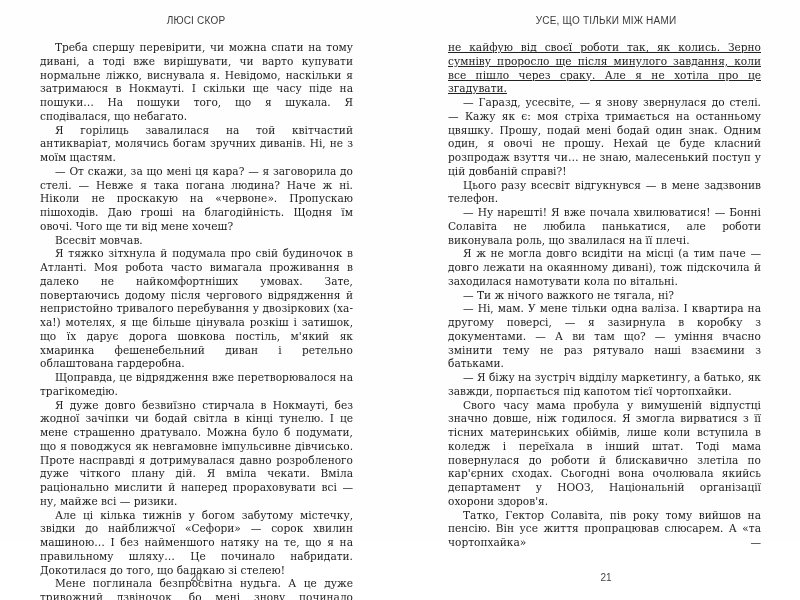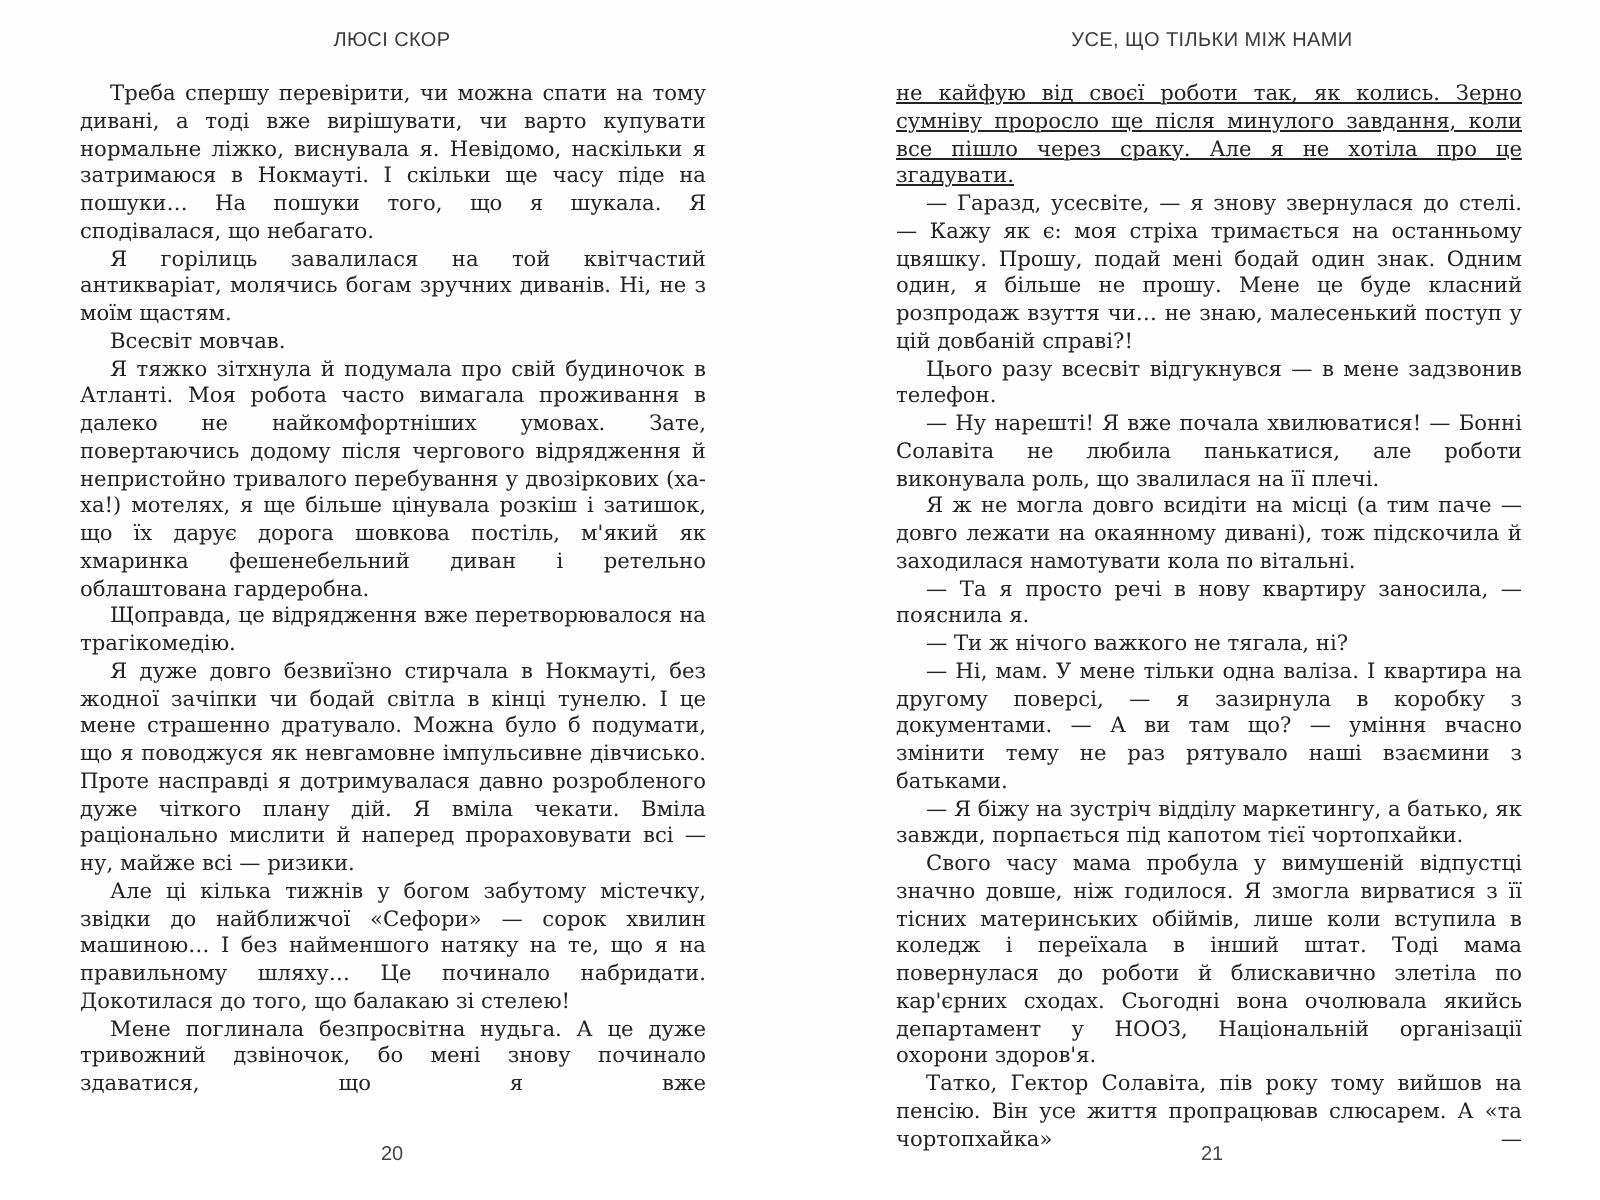--- a/index.html
+++ b/index.html
@@ -34,39 +34,39 @@
 </head>
 <body>
 
 <div class="spread">
 
   <div class="page left">
     <div class="running-head">ЛЮСІ СКОР</div>
     <div class="text">
       <p>Треба спершу перевірити, чи можна спати на тому дивані, а тоді вже вирішувати, чи варто купувати нормальне ліжко, виснувала я. Невідомо, наскільки я затримаюся в Нокмауті. І скільки ще часу піде на пошуки… На пошуки того, що я шукала. Я сподівалася, що небагато.</p>
       <p>Я горілиць завалилася на той квітчастий антикваріат, молячись богам зручних диванів. Ні, не з моїм щастям.</p>
+      <p>— От скажи, за що мені ця кара? — я заговорила до стелі. — Невже я така погана людина? Наче ж ні. Ніколи не проскакую на «червоне». Пропускаю пішоходів. Даю гроші на благодійність. Щодня їм овочі. Чого ще ти від мене хочеш?</p>
       <p>Всесвіт мовчав.</p>
       <p>Я тяжко зітхнула й подумала про свій будиночок в Атланті. Моя робота часто вимагала проживання в далеко не найкомфортніших умовах. Зате, повертаючись додому після чергового відрядження й непристойно тривалого перебування у двозіркових (ха-ха!) мотелях, я ще більше цінувала розкіш і затишок, що їх дарує дорога шовкова постіль, м'який як хмаринка фешенебельний диван і ретельно облаштована гардеробна.</p>
       <p>Щоправда, це відрядження вже перетворювалося на трагікомедію.</p>
       <p>Я дуже довго безвиїзно стирчала в Нокмауті, без жодної зачіпки чи бодай світла в кінці тунелю. І це мене страшенно дратувало. Можна було б подумати, що я поводжуся як невгамовне імпульсивне дівчисько. Проте насправді я дотримувалася давно розробленого дуже чіткого плану дій. Я вміла чекати. Вміла раціонально мислити й наперед прораховувати всі — ну, майже всі — ризики.</p>
       <p>Але ці кілька тижнів у богом забутому містечку, звідки до найближчої «Сефори» — сорок хвилин машиною… І без найменшого натяку на те, що я на правильному шляху… Це починало набридати. Докотилася до того, що балакаю зі стелею!</p>
       <p style="text-align-last: justify;">Мене поглинала безпросвітна нудьга. А це дуже тривожний дзвіночок, бо мені знову починало здаватися, що я вже</p>
     </div>
     <div class="folio">20</div>
   </div>
 
   <div class="page right">
     <div class="running-head">УСЕ, ЩО ТІЛЬКИ МІЖ НАМИ</div>
     <div class="text">
       <p class="noindent">не кайфую від своєї роботи так, як колись. Зерно сумніву проросло ще після минулого завдання, коли все пішло через сраку. Але я не хотіла про це згадувати.</p>
-      <p>— Гаразд, усесвіте, — я знову звернулася до стелі. — Кажу як є: моя стріха тримається на останньому цвяшку. Прошу, подай мені бодай один знак. Одним один, я більше не прошу. Мене це буде класний розпродаж взуття чи… не знаю, малесенький поступ у цій довбаній справі?!</p>
+      <p>— Гаразд, усесвіте, — я знову звернулася до стелі. — Кажу як є: моя стріха тримається на останньому цвяшку. Прошу, подай мені бодай один знак. Одним один, я овочі не прошу. Нехай це буде класний розпродаж взуття чи… не знаю, малесенький поступ у цій довбаній справі?!</p>
       <p>Цього разу всесвіт відгукнувся — в мене задзвонив телефон.</p>
       <p>— Ну нарешті! Я вже почала хвилюватися! — Бонні Солавіта не любила панькатися, але роботи виконувала роль, що звалилася на її плечі.</p>
       <p>Я ж не могла довго всидіти на місці (а тим паче — довго лежати на окаянному дивані), тож підскочила й заходилася намотувати кола по вітальні.</p>
-      <p>— Та я просто речі в нову квартиру заносила, — пояснила я.</p>
       <p>— Ти ж нічого важкого не тягала, ні?</p>
       <p>— Ні, мам. У мене тільки одна валіза. І квартира на другому поверсі, — я зазирнула в коробку з документами. — А ви там що? — уміння вчасно змінити тему не раз рятувало наші взаємини з батьками.</p>
       <p>— Я біжу на зустріч відділу маркетингу, а батько, як завжди, порпається під капотом тієї чортопхайки.</p>
       <p>Свого часу мама пробула у вимушеній відпустці значно довше, ніж годилося. Я змогла вирватися з її тісних материнських обіймів, лише коли вступила в коледж і переїхала в інший штат. Тоді мама повернулася до роботи й блискавично злетіла по кар'єрних сходах. Сьогодні вона очолювала якийсь департамент у НООЗ, Національній організації охорони здоров'я.</p>
       <p style="text-align-last: justify;">Татко, Гектор Солавіта, пів року тому вийшов на пенсію. Він усе життя пропрацював слюсарем. А «та чортопхайка» —</p>
     </div>
     <div class="folio">21</div>
   </div>
 
 </div>

